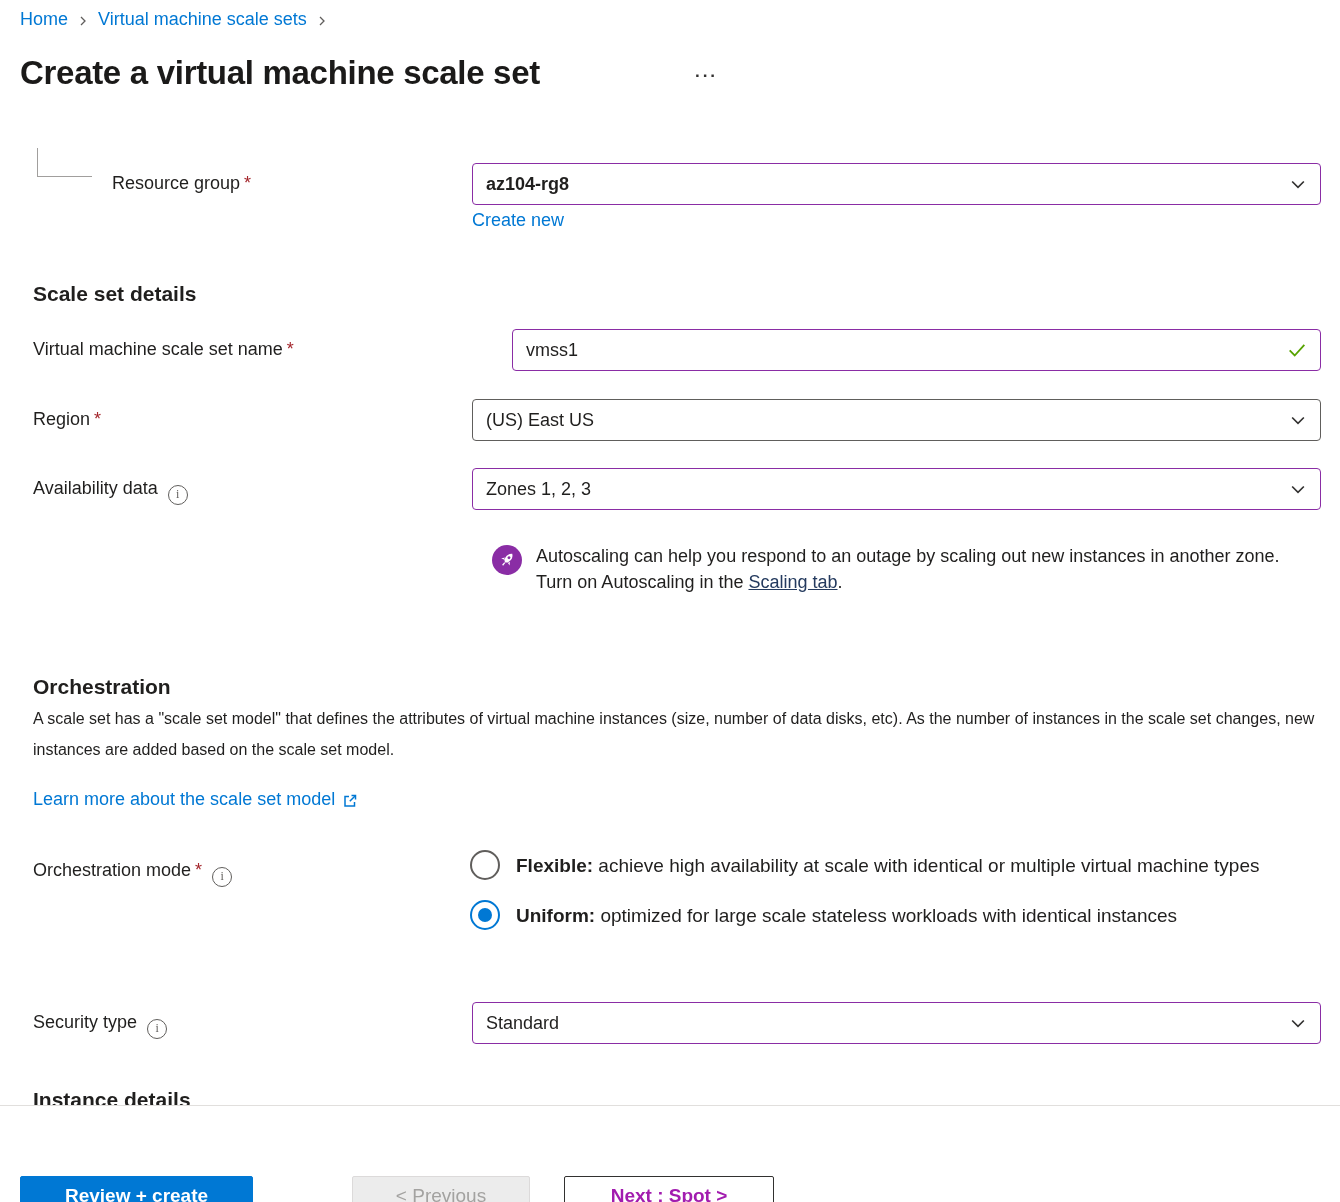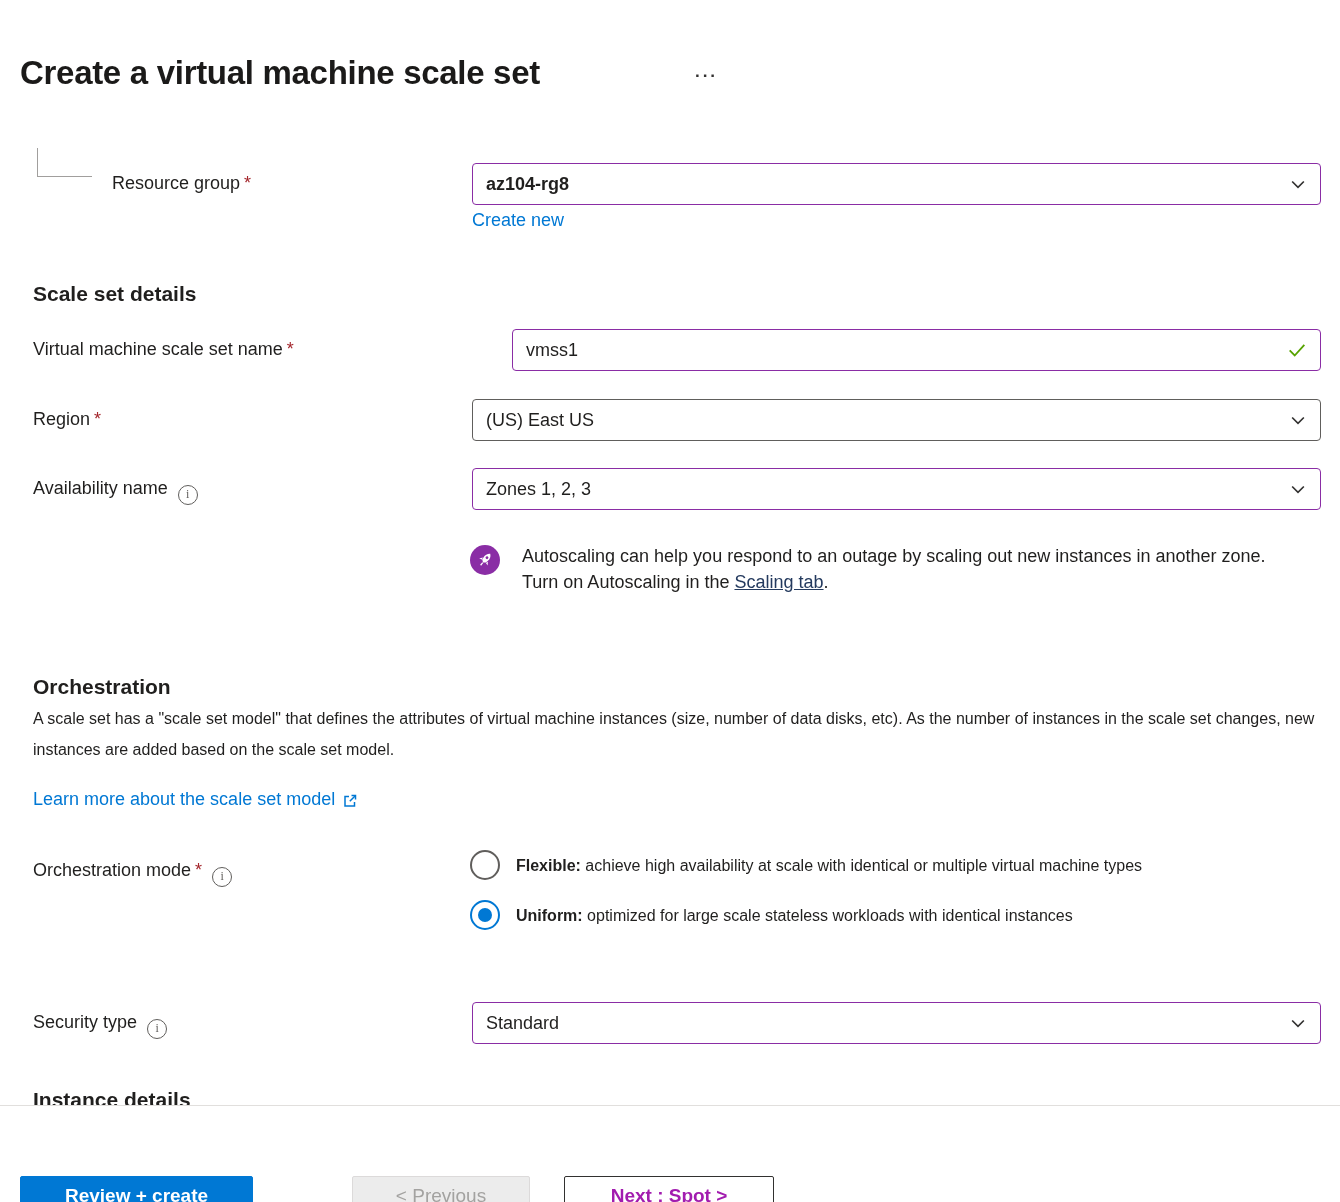--- a/index.html
+++ b/index.html
@@ -26,51 +26,65 @@
 
   .field-wrap { position:absolute; left:472px; width:849px; height:42px; }
   .field { width:100%; height:100%; border:1px solid #605e5c; border-radius:4px; background:#fff; display:flex; align-items:center; padding:0 44px 0 13px; font-size:18px; color:#201f1e; cursor:pointer; }
   .field.purple, .field-input.purple { border-color:#8a2da5; }
   .field-input { width:100%; height:100%; border:1px solid #605e5c; border-radius:4px; background:#fff; padding:0 44px 0 13px; font-size:18px; color:#201f1e; font-family:"Liberation Sans", sans-serif; outline:none; }
   .field-icon { position:absolute; right:13px; top:50%; transform:translateY(-50%); display:flex; }
 
   .create-new { position:absolute; top:210px; left:472px; font-size:18px; color:#0078d4; text-decoration:none; cursor:pointer; }
 
   
-  .note { position:absolute; top:543px; left:470px; width:800px; display:flex; gap:22px; }
+  .note { position:absolute; top:543px; left:492px; width:800px; display:flex; gap:14px; }
   .rocket-badge { flex:0 0 auto; width:30px; height:30px; border-radius:50%; background:#8a2da5; display:flex; align-items:center; justify-content:center; margin-top:2px; }
   .note-text { font-size:18px; line-height:26px; color:#201f1e; }
   .note-text a { color:#243a5e; text-decoration:underline; cursor:pointer; }
 
   
   .para { position:absolute; top:703px; left:33px; width:1292px; font-size:16px; line-height:31px; color:#201f1e; }
   .learn-more { position:absolute; top:789px; left:33px; font-size:18px; color:#0078d4; text-decoration:none; display:flex; align-items:center; gap:7px; cursor:pointer; }
 
   .radio-group { position:absolute; top:850px; left:470px; width:850px; }
   .radio-option { display:flex; gap:16px; align-items:flex-start; cursor:pointer; }
   .radio-option + .radio-option { margin-top:19px; }
   .radio { flex:0 0 auto; width:30px; height:30px; border:2px solid #605e5c; border-radius:50%; background:#fff; position:relative; }
   .radio.selected { border-color:#0078d4; }
   .radio.selected::after { content:""; position:absolute; top:50%; left:50%; width:14px; height:14px; margin:-7px 0 0 -7px; border-radius:50%; background:#0078d4; }
-  .radio-text { width:790px; font-size:16px; line-height:31px; color:#201f1e; }
+  .radio-text { width:790px; font-size:19px; line-height:31px; color:#201f1e; }
   .radio-text b { font-weight:700; }
 
   
   .footer { position:absolute; top:1140px; left:0; width:1340px; height:95px; background:#fff; }
   .btn { position:absolute; top:36px; height:39px; font-family:"Liberation Sans", sans-serif; font-size:19px; border-radius:2px; cursor:pointer; display:flex; align-items:center; justify-content:center; }
   .btn-primary { left:20px; width:233px; background:#0078d4; border:1px solid #0078d4; color:#fff; font-weight:600; }
   .btn-disabled { left:352px; width:178px; background:#ececec; border:1px solid #dcdada; color:#a3a2a0; cursor:default; }
   .btn-secondary { left:540px; width:210px; background:#fff; border:1px solid #323130; color:#a21caf; font-weight:600;margin-left:24px; }
 </style>
 </head>
 <body>
 
 <div class="page">
   <div class="content">
 
+    <nav class="breadcrumb">
+      <a>Home</a>
+      <span class="crumb-sep">
+        <svg width="12" height="12" viewBox="0 0 24 24" fill="none" stroke="#605e5c" stroke-width="2.6">
+            <path d="M8 4l8 8-8 8"></path>
+          </svg>
+      </span>
+      <a>Virtual machine scale sets</a>
+      <span class="crumb-sep">
+        <svg width="12" height="12" viewBox="0 0 24 24" fill="none" stroke="#605e5c" stroke-width="2.6">
+            <path d="M8 4l8 8-8 8"></path>
+          </svg>
+      </span>
+    </nav>
 
     <h1 class="page-title">Create a virtual machine scale set</h1>
     <div class="ellipsis-menu">···</div>
 
     <div class="l-indent"></div>
     <label class="form-label" style="top:173px; left:112px;">
       <span>Resource group</span><span class="req">*</span>
     </label>
     <div class="field-wrap" style="top:163px;font-weight:bold;">
       <div class="field purple">
@@ -106,21 +120,21 @@
           <span>(US) East US</span>
         </div>
       <span class="field-icon">
         <svg width="20" height="20" viewBox="0 0 24 24" fill="none" stroke="#323130" stroke-width="2">
             <path d="M5 9l7 7 7-7"></path>
           </svg>
       </span>
     </div>
 
     <label class="form-label" style="top:478px; left:33px;">
-      <span>Availability name</span><i class="info-icon">i</i>
+      <span>Availability data</span><i class="info-icon">i</i>
     </label>
     <div class="field-wrap" style="top:468px;">
       <div class="field purple">
           <span>Zones 1, 2, 3</span>
         </div>
       <span class="field-icon">
         <svg width="20" height="20" viewBox="0 0 24 24" fill="none" stroke="#323130" stroke-width="2">
             <path d="M5 9l7 7 7-7"></path>
           </svg>
       </span>

